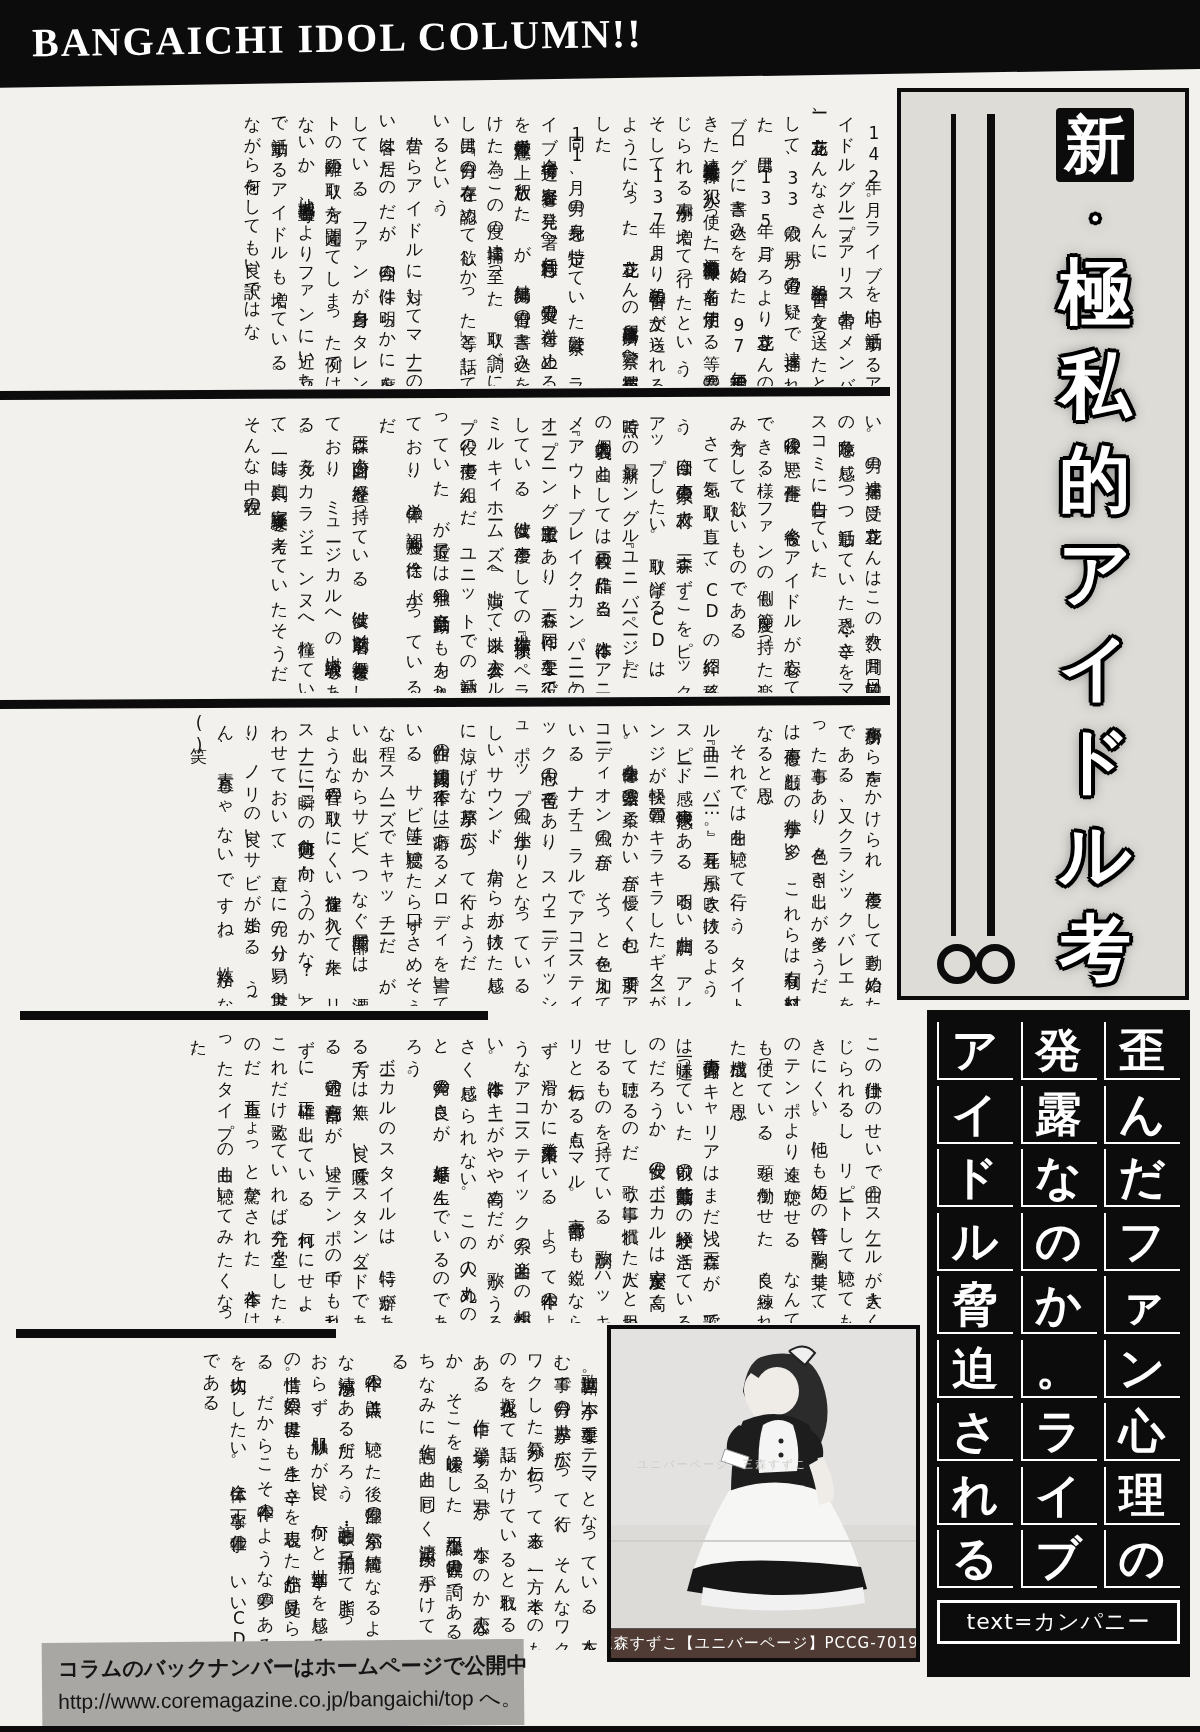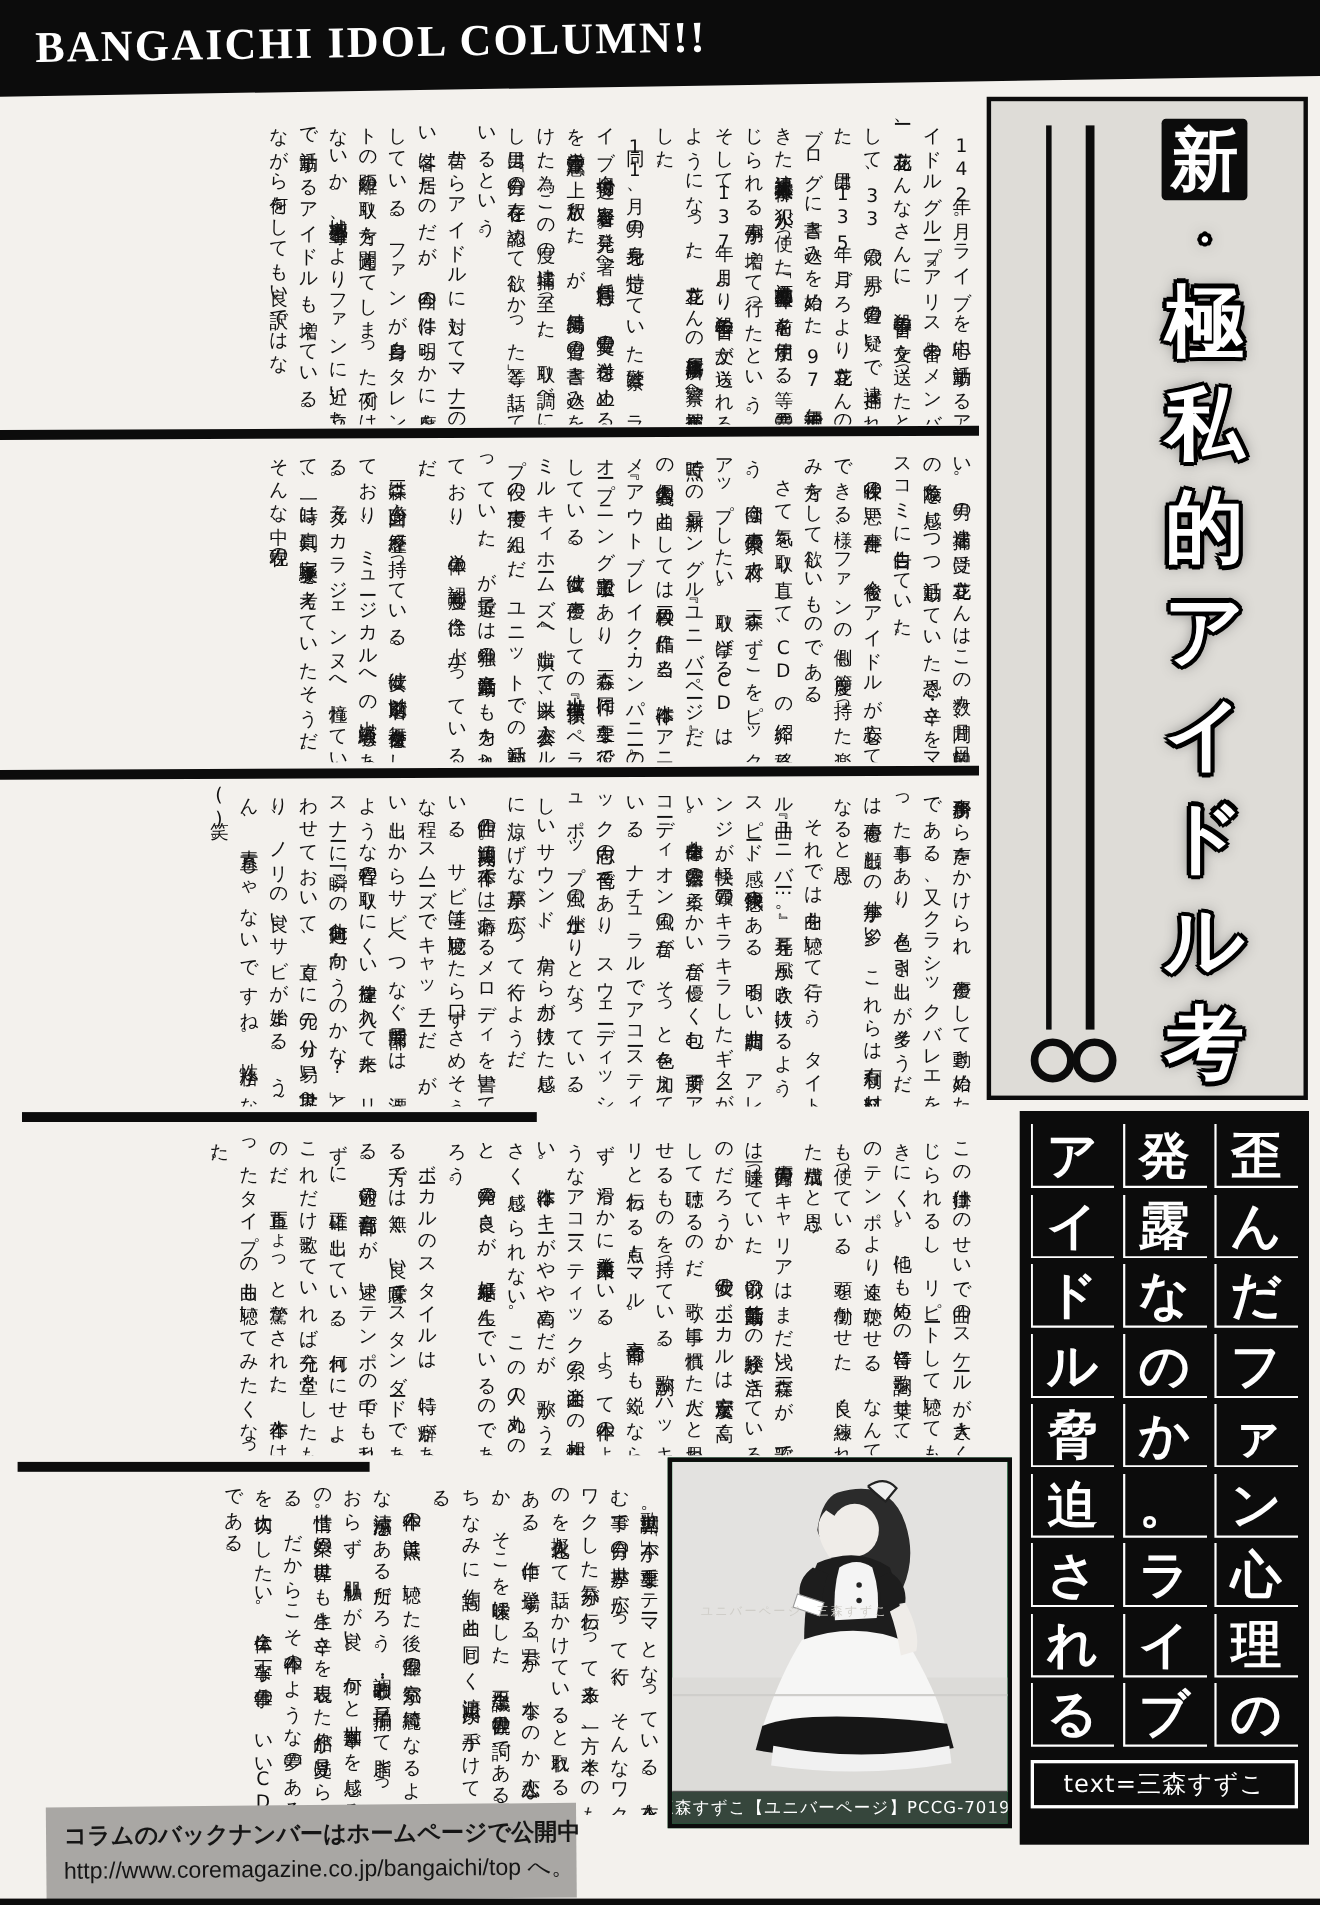--- a/index.html
+++ b/index.html
@@ -63,21 +63,21 @@
     display:flex;align-items:center;justify-content:center;
     box-shadow:inset 2px -2px 0 0 #fff;
     color:#fff;font-family:"Liberation Serif","DejaVu Serif",serif;
     font-size:46px;font-weight:bold;line-height:1;}
   .credit-box{margin-top:12px;border:3px solid #fff;height:38px;
     display:flex;align-items:center;justify-content:center;
     color:#fff;font-size:22px;letter-spacing:1px;}
 
   
   .photo{position:absolute;left:607px;top:1325px;width:313px;height:337px;
-    background:#15803d;border:4px solid #0c0c0c;box-sizing:border-box;overflow:hidden;}
+    background:#c2410c;border:4px solid #0c0c0c;box-sizing:border-box;overflow:hidden;}
   .photo-wall{position:absolute;left:0;top:64%;width:100%;height:2px;background:#cfcecb;}
   .photo-watermark{position:absolute;left:26px;top:128px;color:#cfcdc8;font-size:11px;
     letter-spacing:2px;}
   .photo-caption{position:absolute;left:0;bottom:0;width:100%;height:30px;
     background:rgba(60,60,60,.85);color:#fff;font-size:15px;
     display:flex;align-items:center;justify-content:center;letter-spacing:1px;
     white-space:nowrap;}
 
   
   .footer-box{position:absolute;left:42px;top:1641px;width:482px;height:86px;
@@ -177,21 +177,21 @@
         <div class="subtitle-cell">イ</div>
         <div class="subtitle-cell">ド</div>
         <div class="subtitle-cell">ル</div>
         <div class="subtitle-cell">脅</div>
         <div class="subtitle-cell">迫</div>
         <div class="subtitle-cell">さ</div>
         <div class="subtitle-cell">れ</div>
         <div class="subtitle-cell">る</div>
       </div>
     </div>
-  <div class="credit-box">text=三森すずこ</div>
+  <div class="credit-box">text=カンパニー</div>
 </div>
 
 <div class="photo">
   <div class="photo-wall"></div>
   <div class="photo-watermark">ユニバーページ　三森すずこ</div>
   <svg width="305" height="300" viewBox="0 0 305 300">
     <rect x="0" y="0" width="305" height="300" fill="#e3e2e0"></rect>
     <rect x="0" y="196" width="305" height="104" fill="#dcdbd8"></rect>
 
     <path d="M150 28 q48 -14 62 28 q10 30 -2 58 l-26 20 q-20 -40 -18 -62 q-30 10 -34 -10 q4 -28 18 -34" fill="#2b2b2b"></path>

